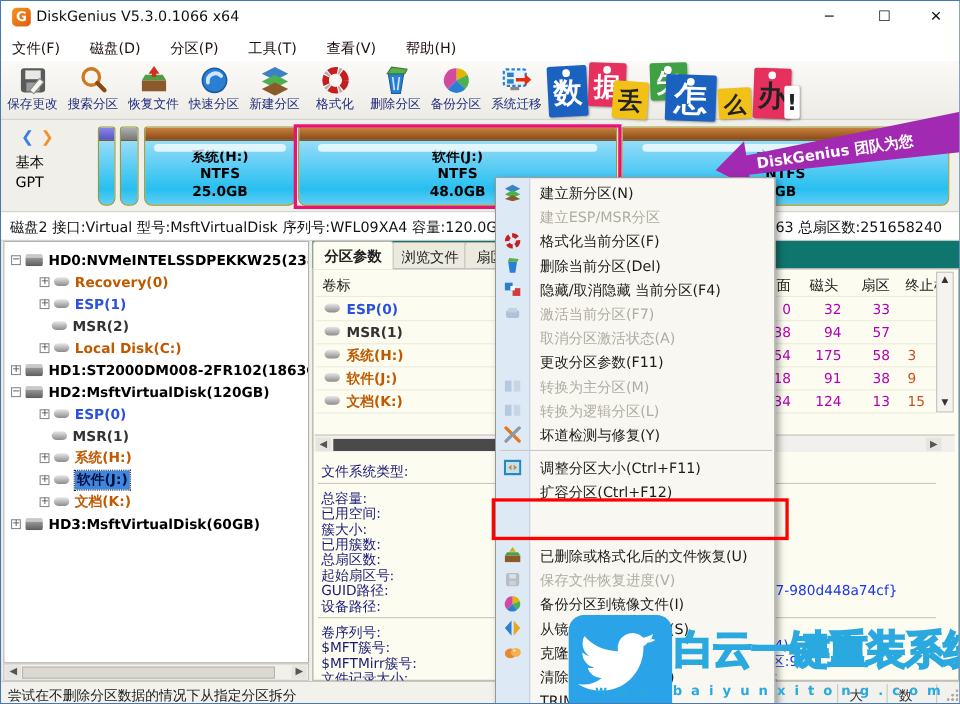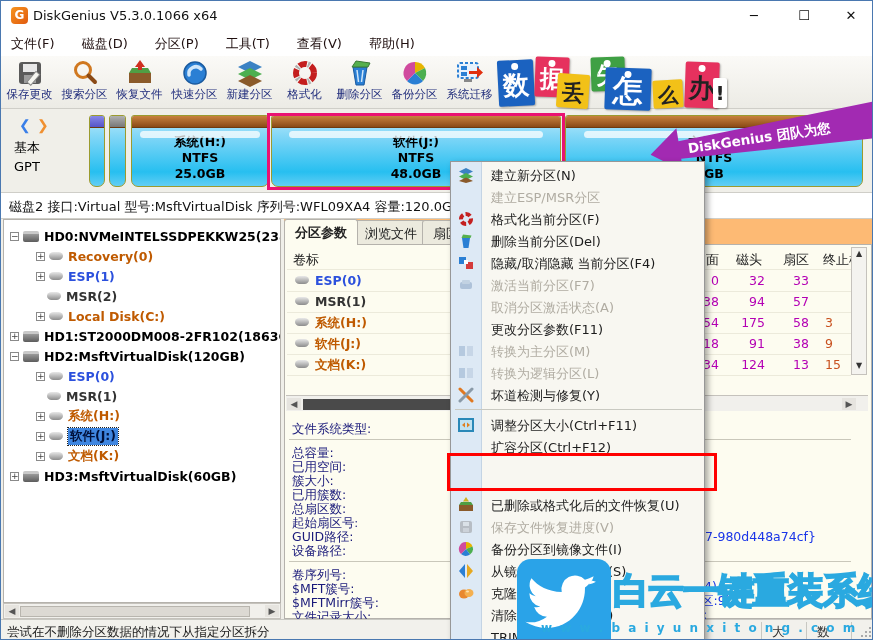--- a/index.html
+++ b/index.html
@@ -42,21 +42,21 @@
   .ebox{display:inline-block;width:9px;height:9px;border:1px solid #8a8a8a;background:#fff;font-size:9px;line-height:7px;text-align:center;color:#444;margin-right:4px;}
   .dicon{display:inline-block;width:16px;height:11px;background:linear-gradient(180deg,#9a9a9a,#5c5c5c);border-radius:2px;margin-right:5px;border-top:3px solid #c9c9c9;}
   .picon{display:inline-block;width:14px;height:8px;background:linear-gradient(180deg,#e8e8e8,#8c8c8c);border-radius:45%/70%;margin-right:5px;}
   .tlab{font-size:12.5px;font-weight:bold;}
   .c-disk{color:#000;} .c-orange{color:#bf5a00;} .c-blue{color:#2b50dd;} .c-dark{color:#333;}
   .sel{background:#3f86e0;outline:1px dotted #222;}
   .treescroll{position:absolute;left:2px;top:602px;width:278px;height:16px;background:#f1f0ec;border:1px solid #c5c2bc;}
   .sarrow{position:absolute;top:1px;width:14px;height:12px;font-size:9px;text-align:center;line-height:12px;color:#555;background:#e6e4df;}
   .sthumb{position:absolute;top:2px;height:11px;background:#dcd9d3;border:1px solid #b8b5ae;}
   
-  .mpanel{position:absolute;left:283px;top:218px;width:588px;height:400px;background:#fdba74;}
+  .mpanel{position:absolute;left:283px;top:218px;width:588px;height:400px;background:#0f766e;}
   .tab{position:absolute;top:1px;height:24px;padding:4px 10px 0;font-size:13px;color:#222;background:#eceade;border:1px solid #b5b2ac;border-bottom:none;border-radius:3px 3px 0 0;}
   .tab.active{background:#fdfcf0;height:26px;top:0;z-index:2;font-weight:bold;}
   .mbody{position:absolute;left:0px;top:25px;width:588px;height:375px;background:#fdfcf0;border:1px solid #b5b2ac;}
   .thead{position:absolute;font-size:13px;color:#222;}
   .tcell{position:absolute;font-size:12.5px;}
   .num{color:#b400b4;text-align:right;}
   .numend{color:#c8501e;}
   .rowline{position:absolute;left:2px;width:564px;height:1px;background:#eceadb;}
   .dlab{position:absolute;left:7px;font-size:12.5px;color:#1a1a7a;white-space:nowrap;}
   .dhr{position:absolute;left:4px;width:562px;height:1px;background:#c9c7ba;}
@@ -234,20 +234,21 @@
       <div class="pline" style="margin-top:6px;">文档(K:)</div>
       <div class="pline">NTFS</div>
       <div class="pline">GB</div>
     </div>
   </div>
 
   <div class="pink-box"></div>
 
   <div class="diskinfo">
     <span style="left:8px;">磁盘2 接口:Virtual  型号:MsftVirtualDisk  序列号:WFL09XA4  容量:120.0GB(1228</span>
+    <span style="left:704px;">63  总扇区数:251658240</span>
   </div>
 
   <div class="tree">
     <div class="titem" style="left:6px;top:6px;">
         <span class="ebox">−</span>
         <span class="dicon"></span>
         <span class="tlab c-disk">HD0:NVMeINTELSSDPEKKW25(238G</span>
       </div>
     <div class="titem" style="left:32px;top:26px;">
         <span class="ebox">+</span>

